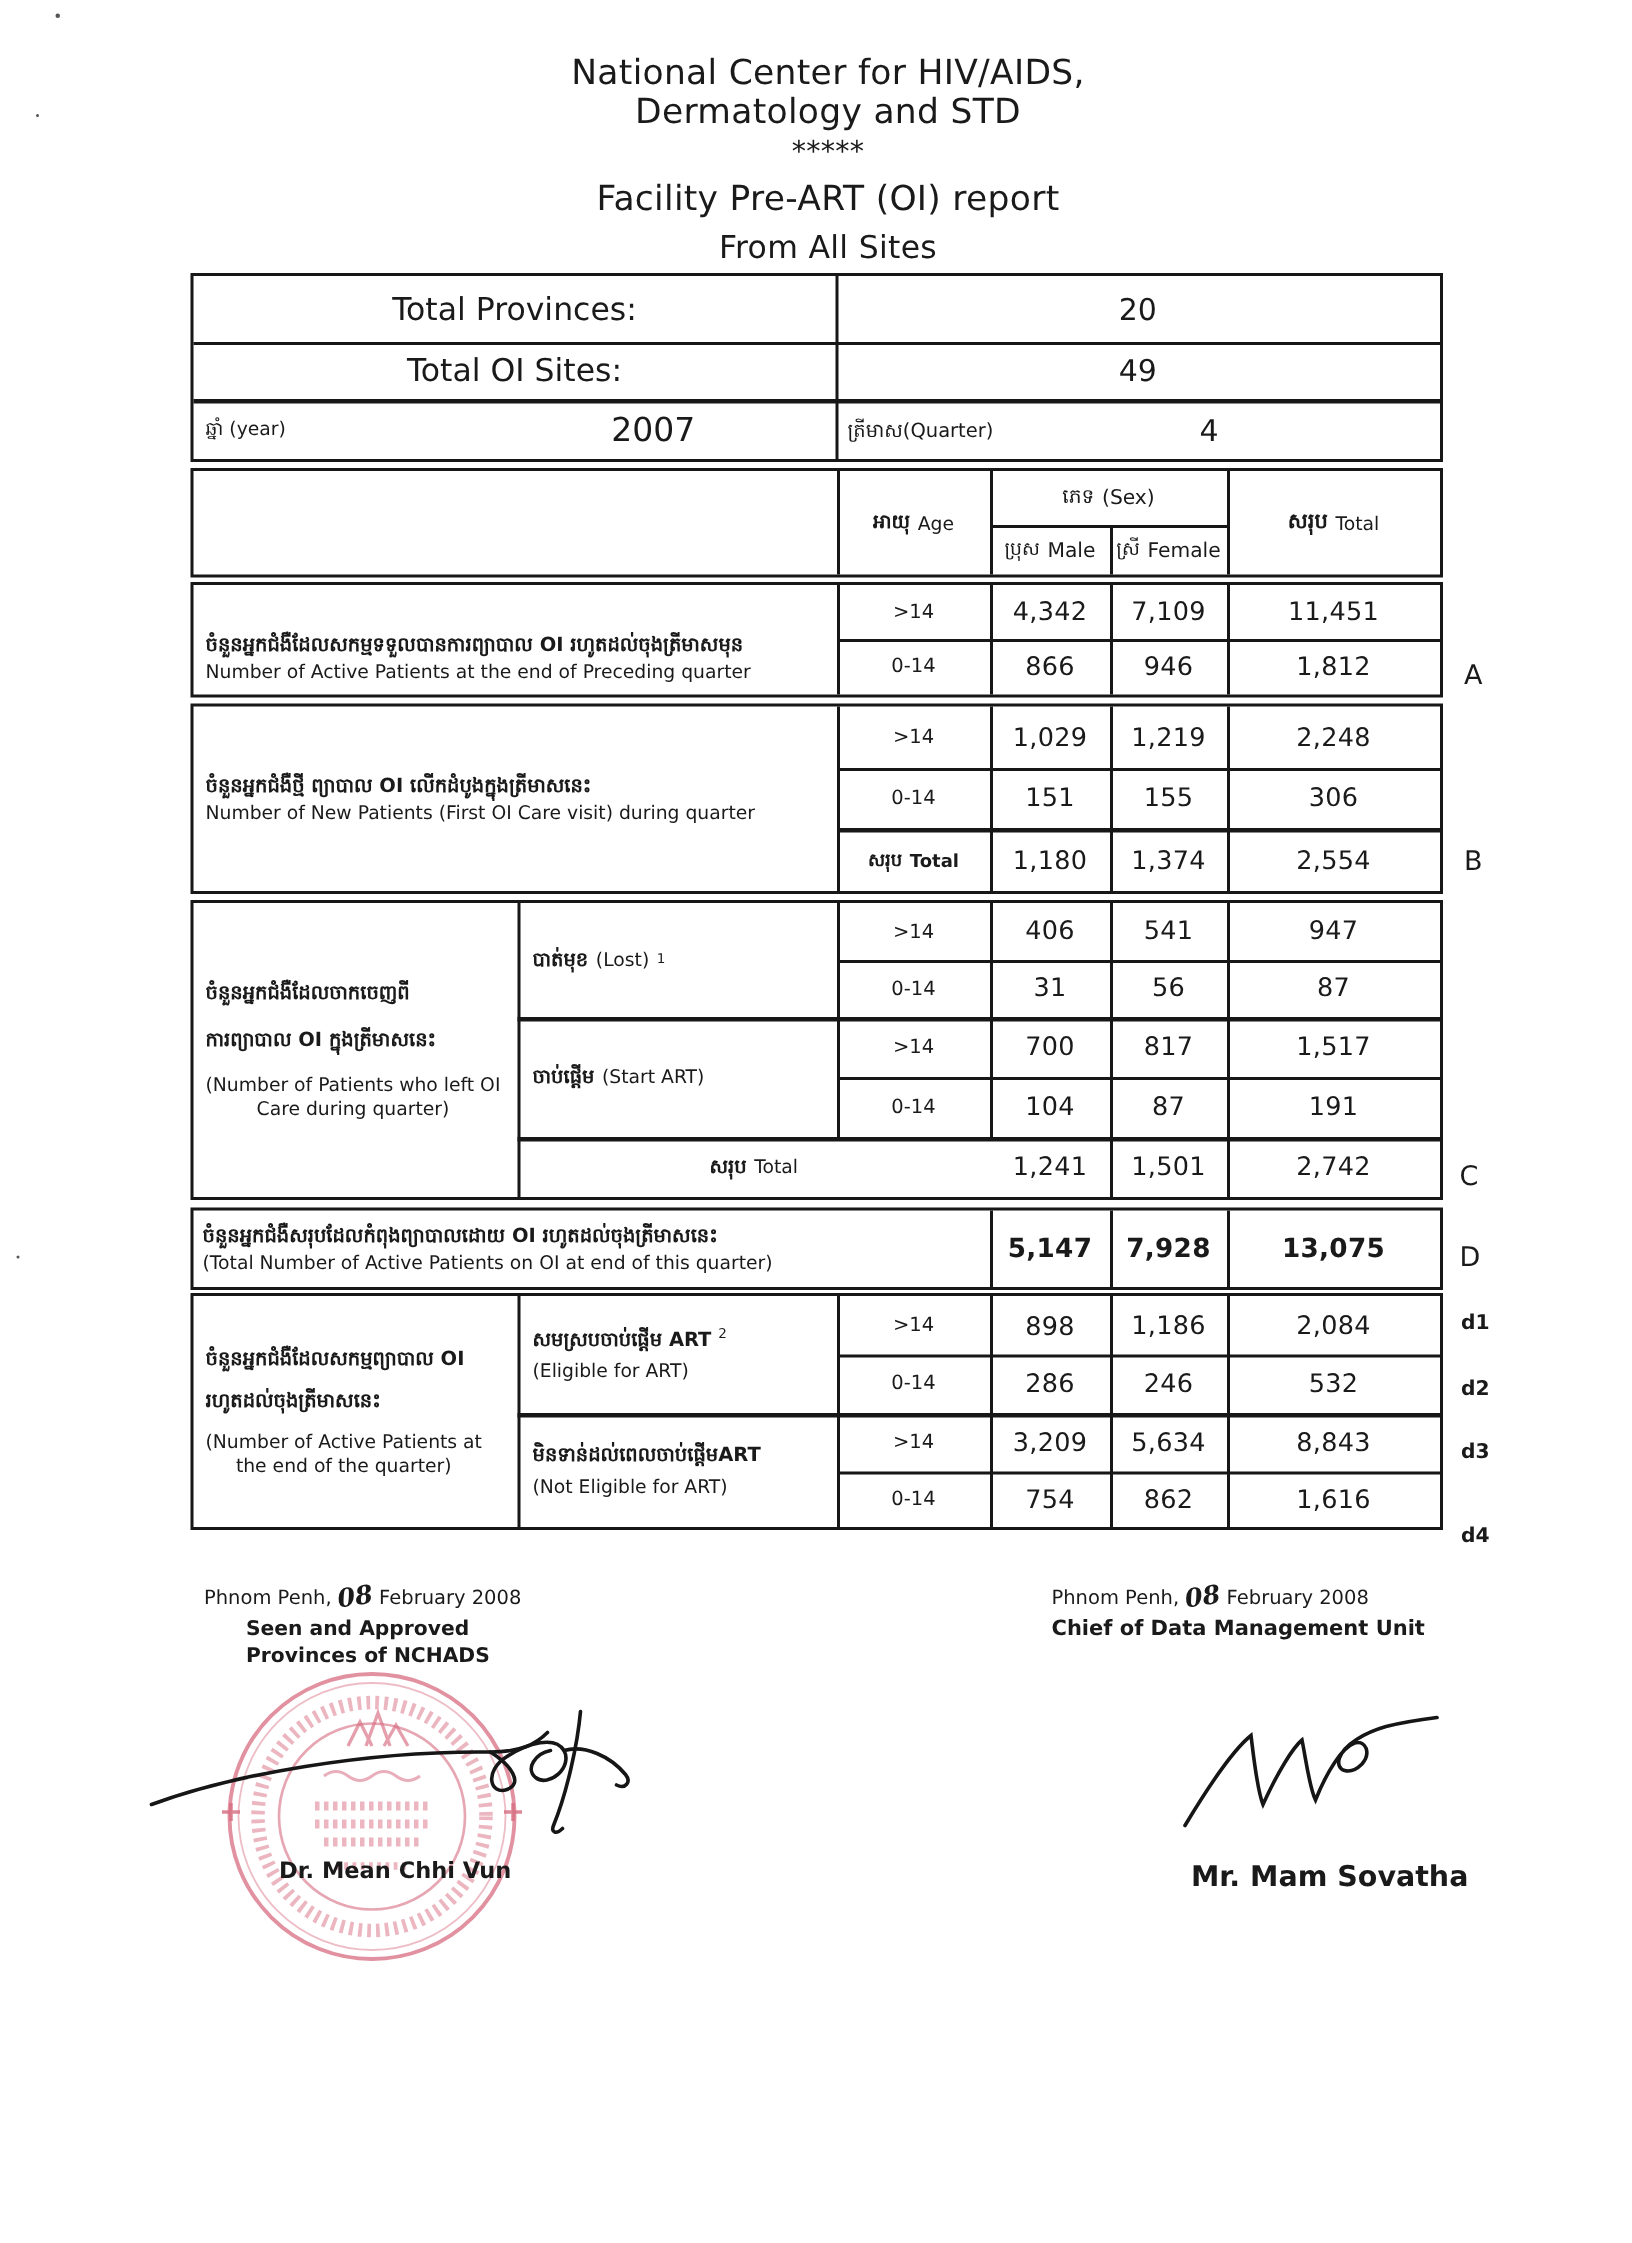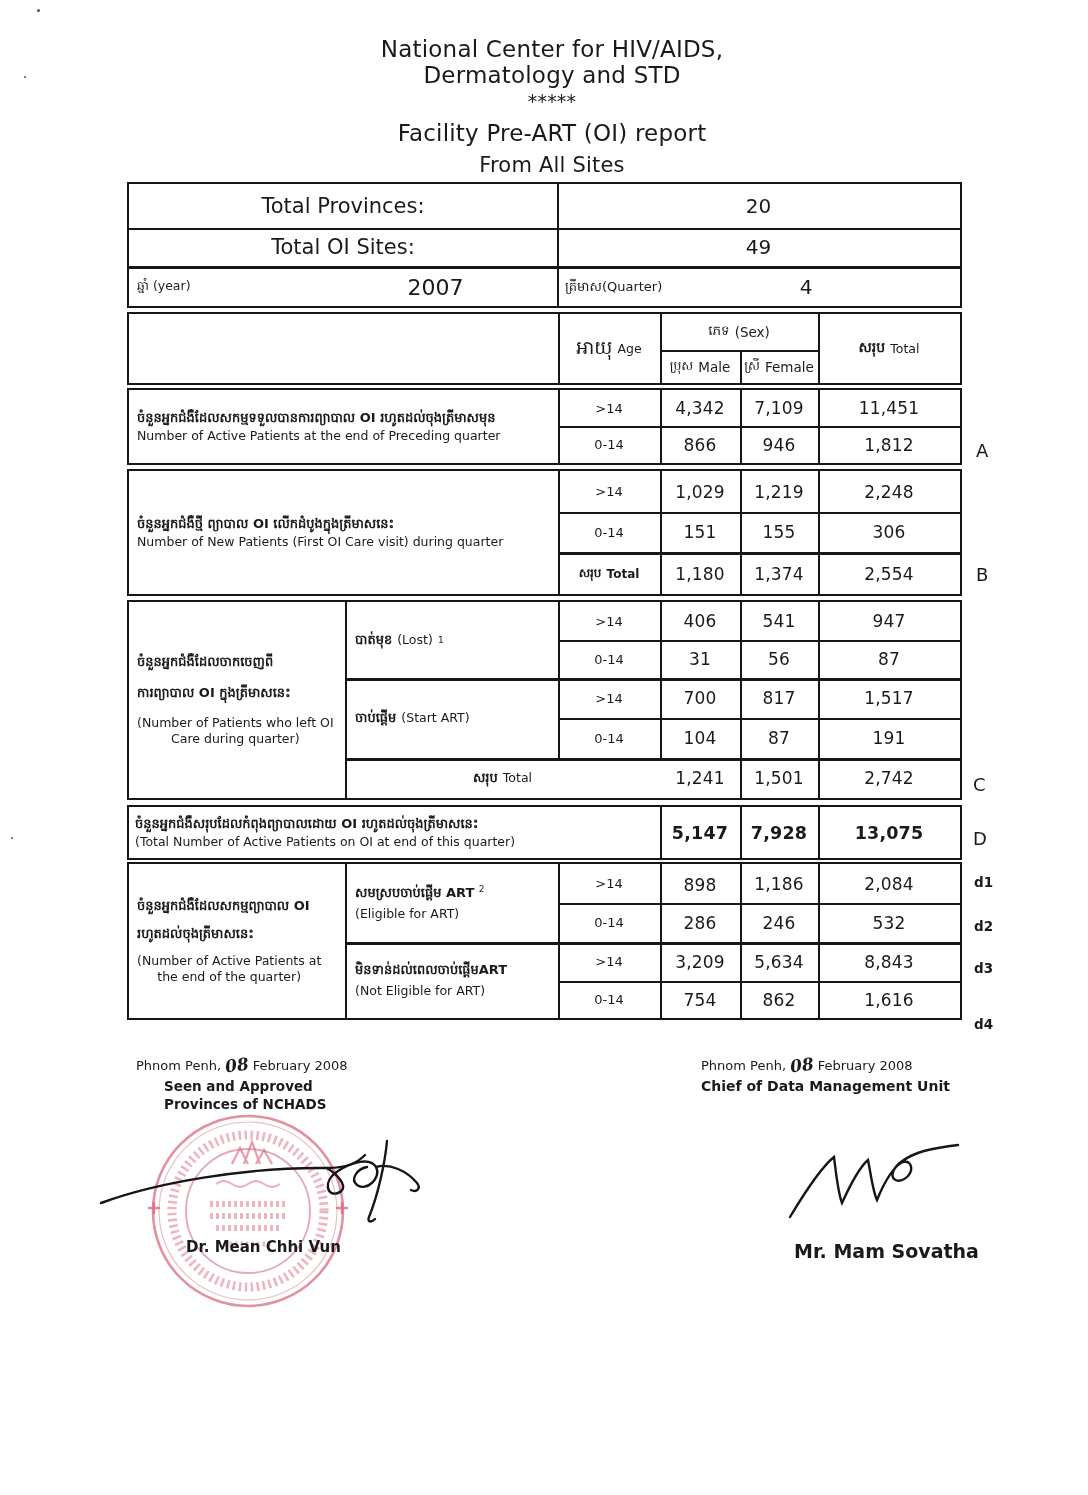--- a/index.html
+++ b/index.html
@@ -63,21 +63,21 @@
   </div>
 
   <div class="blk" style="left:127px;top:312px;width:835px;height:73px">
     <div class="vl" style="left:429px;top:0;height:69px"></div>
     <div class="vl" style="left:531px;top:0;height:69px"></div>
     <div class="vl" style="left:611px;top:36px;height:33px"></div>
     <div class="vl" style="left:689px;top:0;height:69px"></div>
     <div class="hl" style="left:531px;top:36px;width:158px"></div>
 
     <div class="c" style="left:429px;top:0;width:102px;height:69px">
-      <span class="hk" style="font-weight:normal;font-size:19px">អាយុ</span>&nbsp;<span class="he">Age</span>
+      <span class="hk" style="font-weight:bold;font-size:13px">អាយុ</span>&nbsp;<span class="he">Age</span>
     </div>
     <div class="c" style="left:531px;top:0;width:158px;height:36px">
       <span class="he" style="font-size:13.5px">ភេទ</span>&nbsp;<span class="he" style="font-size:13.5px">(Sex)</span>
     </div>
     <div class="c" style="left:531px;top:36px;width:80px;height:33px">
       <span class="he">ប្រុស</span>&nbsp;<span class="he" style="font-size:13.5px">Male</span>
     </div>
     <div class="c" style="left:611px;top:36px;width:78px;height:33px">
       <span class="he">ស្រី</span>&nbsp;<span class="he" style="font-size:13.5px">Female</span>
     </div>
@@ -86,21 +86,21 @@
     </div>
   </div>
 
   <div class="blk" style="left:127px;top:388px;width:835px;height:77px">
     <div class="vl" style="left:429px;top:0;height:73px"></div>
     <div class="vl" style="left:531px;top:0;height:73px"></div>
     <div class="vl" style="left:611px;top:0;height:73px"></div>
     <div class="vl" style="left:689px;top:0;height:73px"></div>
     <div class="hl" style="left:429px;top:36px;width:402px"></div>
 
-    <div class="c col" style="left:8px;top:0;width:418px;height:73px">
+    <div class="c col" style="left:8px;top:12px;width:418px;height:73px">
       <span class="kh">ចំនួនអ្នកជំងឺដែលសកម្មទទួលបានការព្យាបាល OI រហូតដល់ចុងត្រីមាសមុន</span>
       <span class="en">Number of Active Patients at the end of Preceding quarter</span>
     </div>
     <div class="c agel" style="left:429px;top:0;width:102px;height:36px">&gt;14</div>
     <div class="c num" style="left:531px;top:0;width:80px;height:36px">4,342</div>
     <div class="c num" style="left:611px;top:0;width:78px;height:36px">7,109</div>
     <div class="c num" style="left:689px;top:0;width:142px;height:36px">11,451</div>
     <div class="c agel" style="left:429px;top:36px;width:102px;height:37px">0-14</div>
     <div class="c num" style="left:531px;top:36px;width:80px;height:37px">866</div>
     <div class="c num" style="left:611px;top:36px;width:78px;height:37px">946</div>

